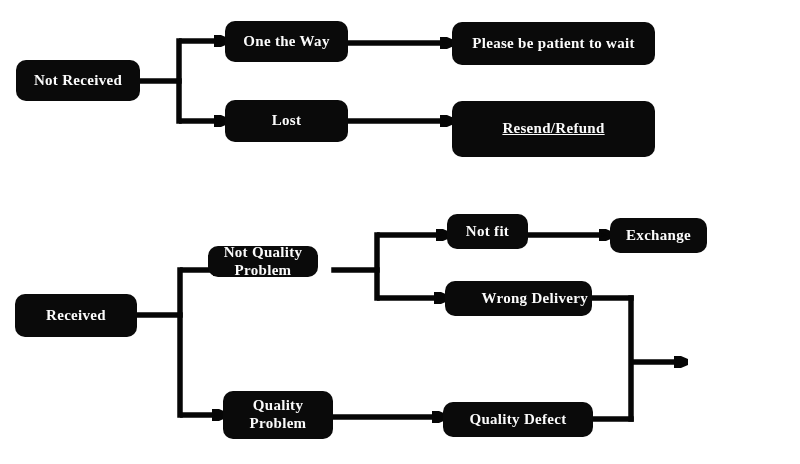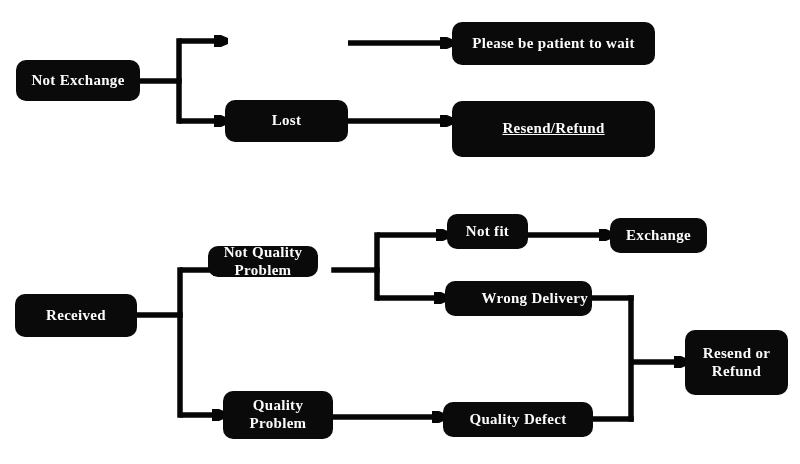--- a/index.html
+++ b/index.html
@@ -78,23 +78,26 @@
     <path d="M377,298 H447" marker-end="url(#arrowhead)"></path>
     <path d="M528,235 H612" marker-end="url(#arrowhead)"></path>
     <path d="M333,417 H445" marker-end="url(#arrowhead)"></path>
     <path class="joint" d="M592,298 H631"></path>
     <path class="joint" d="M631,298 V419"></path>
     <path class="joint" d="M593,419 H631"></path>
     <path d="M631,362 H687" marker-end="url(#arrowhead)"></path>
   </svg>
 
   <div class="node nl" style="left:16px; top:60px; width:124px; height:41px;">
-    <span class="lbl">Not Exchange</span>
+    <span class="lbl">Not Received</span>
   </div>
 
+  <div class="node nl" style="left:225px; top:21px; width:123px; height:41px;">
+    <span class="lbl">One the Way</span>
+  </div>
 
   <div class="node nl" style="left:452px; top:22px; width:203px; height:43px;">
     <span class="lbl">Please be patient to wait</span>
   </div>
 
   <div class="node nl" style="left:225px; top:100px; width:123px; height:42px;">
     <span class="lbl">Lost</span>
   </div>
 
   <div class="node nl" style="left:452px; top:101px; width:203px; height:56px;text-decoration:underline;">
@@ -122,17 +125,14 @@
   </div>
 
   <div class="node nl" style="left:443px; top:402px; width:150px; height:35px;">
     <span class="lbl">Quality Defect</span>
   </div>
 
   <div class="node" style="left:223px; top:391px; width:110px; height:48px;">
     <span class="lbl">Quality Problem</span>
   </div>
 
-  <div class="node" style="left:685px; top:330px; width:103px; height:65px;">
-    <span class="lbl">Resend or Refund</span>
-  </div>
 
 </div>
 
 </body></html>

